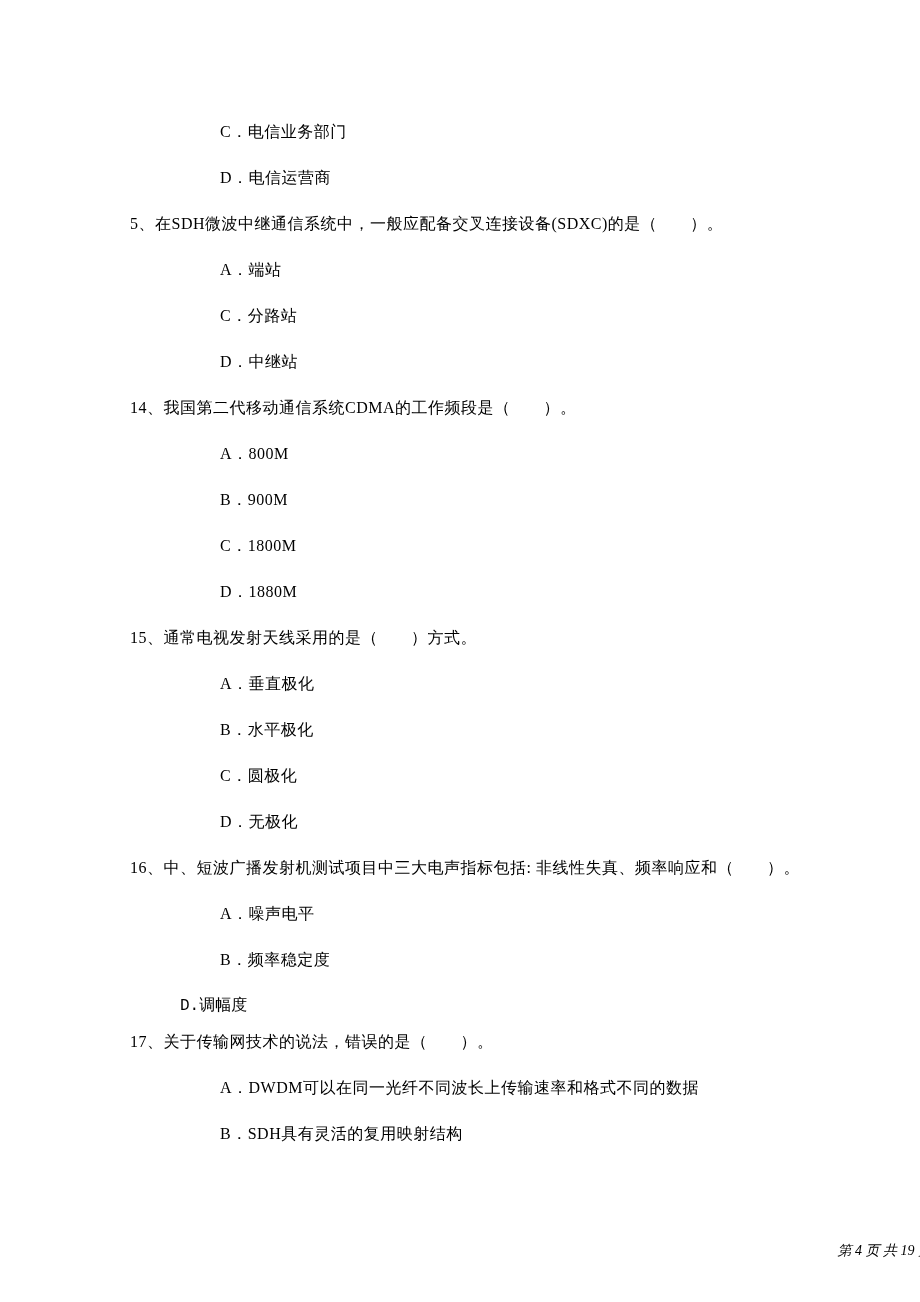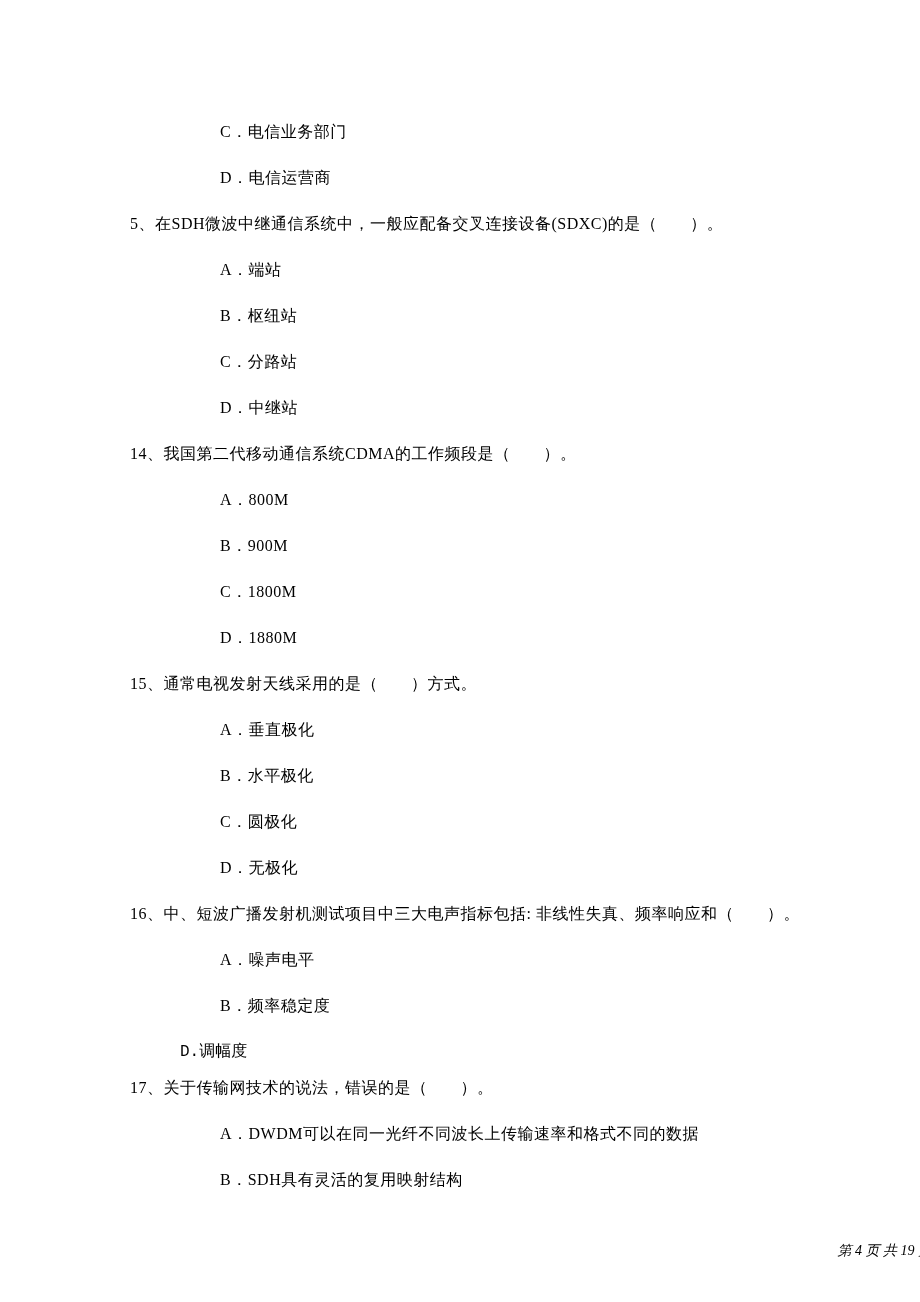--- a/index.html
+++ b/index.html
@@ -52,21 +52,20 @@
 </head>
 <body>
 
 <div class="content">
 
   <div class="option">C．电信业务部门</div>
   <div class="option">D．电信运营商</div>
 
   <div class="question">5、在SDH微波中继通信系统中，一般应配备交叉连接设备(SDXC)的是（　　）。</div>
   <div class="option">A．端站</div>
-  <div class="option">B．枢纽站</div>
   <div class="option">C．分路站</div>
   <div class="option">D．中继站</div>
 
   <div class="question">14、我国第二代移动通信系统CDMA的工作频段是（　　）。</div>
   <div class="option">A．800M</div>
   <div class="option">B．900M</div>
   <div class="option">C．1800M</div>
   <div class="option">D．1880M</div>
 
   <div class="question">15、通常电视发射天线采用的是（　　）方式。</div>

